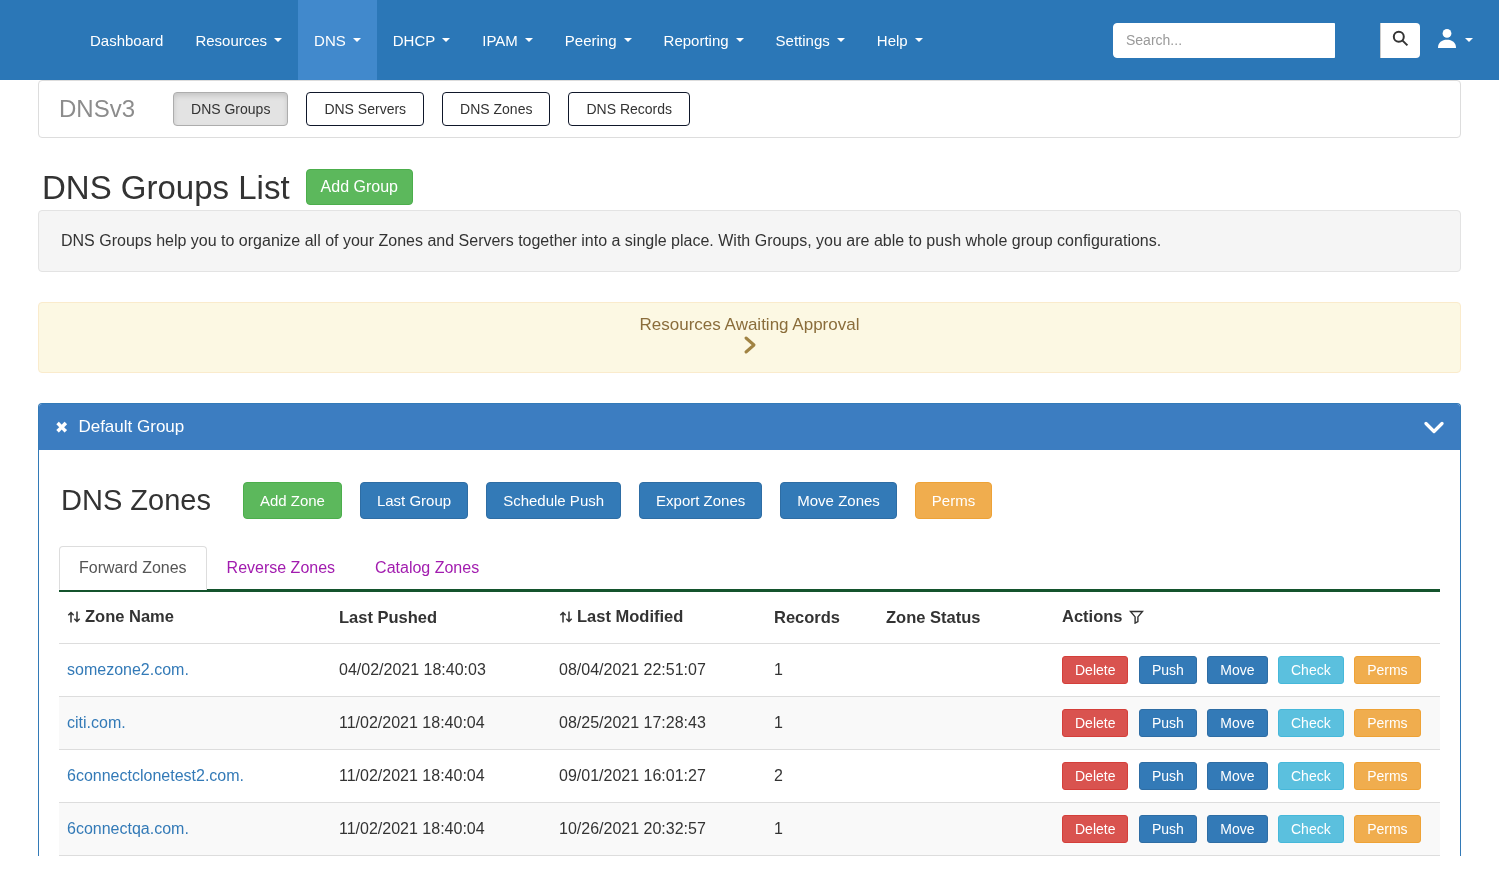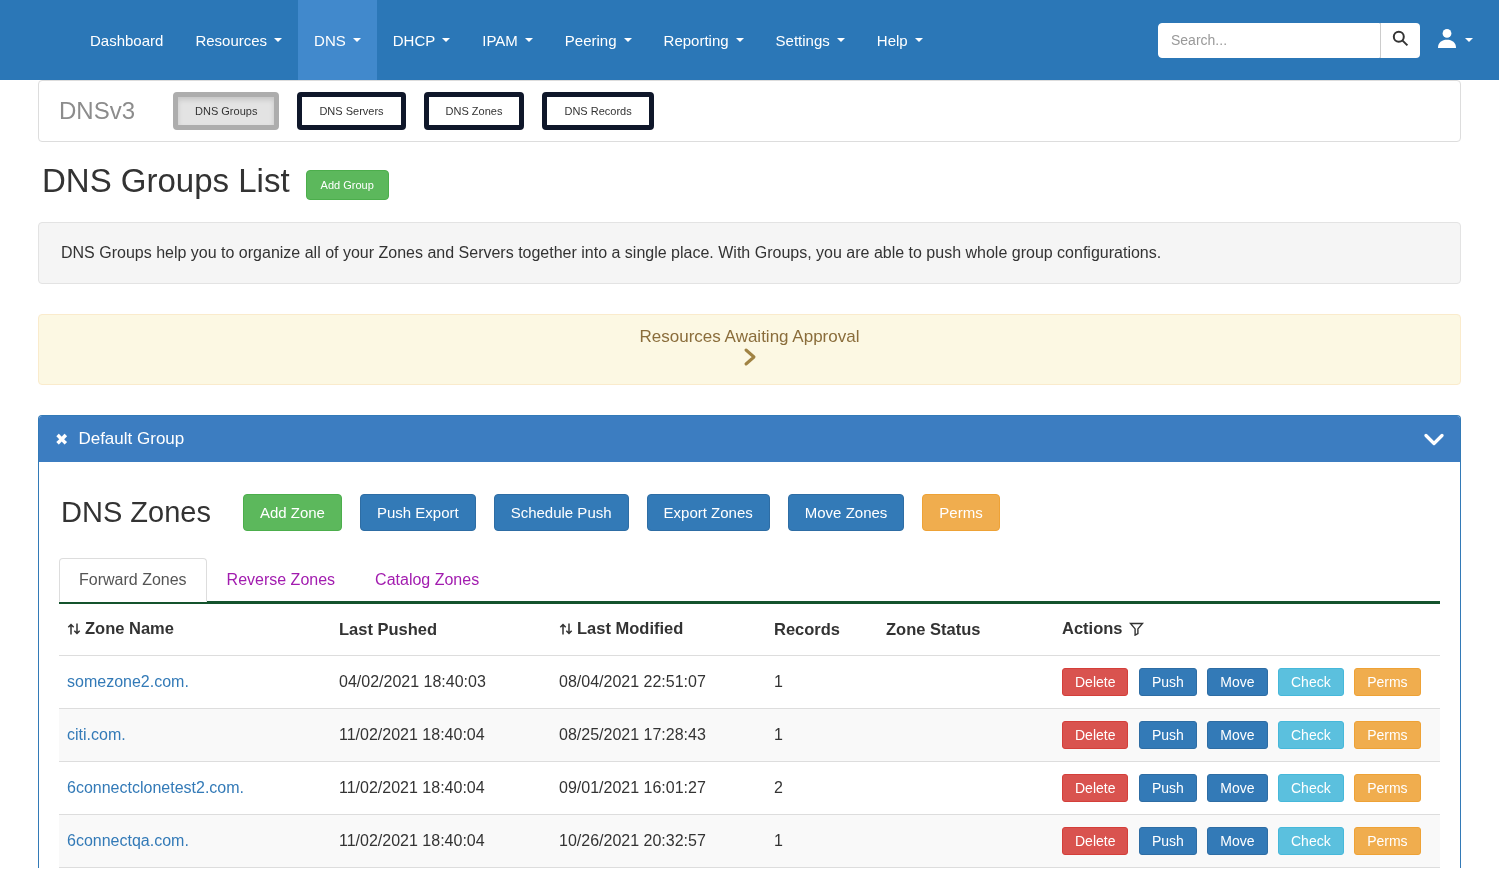--- a/index.html
+++ b/index.html
@@ -9,56 +9,56 @@
   
   .navbar { height: 80px; background: #2b77b7; display: flex; align-items: stretch; }
   .nav-items { display: flex; align-items: stretch; margin-left: 74px; }
   .nav-item { display: flex; align-items: center; padding: 0 16px; color: #fff;
     font-size: 15px; cursor: pointer; white-space: nowrap; }
   .nav-item.active { background: #4189cc; }
   .caret { display: inline-block; width: 0; height: 0; margin-left: 7px;
     border-left: 4px solid transparent; border-right: 4px solid transparent;
     border-top: 4px solid currentColor; }
   .nav-right { margin-left: auto; display: flex; align-items: center; padding-right: 10px; }
-  .search-group { display: flex; align-items: center; }
+  .search-group { display: flex; align-items: center; gap: 45px; }
   .search-input { width: 222px; height: 35px; border: 1px solid #fff; border-radius: 4px 0 0 4px;
     padding: 0 12px; font-size: 14px; color: #555; outline: none;
     font-family: "Liberation Sans", sans-serif; }
   .search-input::placeholder { color: #999; }
   .search-btn { width: 40px; height: 35px; background: #fff; border: none; border-left: 1px solid #ccc;
     border-radius: 0 4px 4px 0; display: flex; align-items: center; justify-content: center; cursor: pointer; }
   .user-menu { display: flex; align-items: center; color: #fff; padding: 0 16px; cursor: pointer; }
 
   
   .container { width: 1423px; margin: 0 auto; }
 
   
   .subnav { border: 1px solid #ddd; border-radius: 4px; background: #fff;
     padding: 11px 18px; display: flex; align-items: center; }
   .subnav-title { font-size: 24px; color: #8c8c8c; margin-right: 38px; margin-left: 2px; }
-  .btn-default { padding: 8px 17px; font-size: 11px; color: #333; background: #fff;
-    border: 5px solid #0f172a; border-radius: 4px; margin-right: 18px; cursor: pointer;
+  .btn-default { padding: 8px 17px; font-size: 14px; color: #333; background: #fff;
+    border: 1px solid #0f172a; border-radius: 4px; margin-right: 18px; cursor: pointer;
     font-family: "Liberation Sans", sans-serif; }
   .btn-default.active { background: #e3e3e3; border-color: #adadad;
     box-shadow: inset 0 3px 5px rgba(0,0,0,.125); }
 
   
-  .title-row { margin-top: 20px; display: flex; align-items: flex-end; }
+  .title-row { margin-top: 31px; display: flex; align-items: flex-start; }
   .page-title { font-size: 33px; font-weight: 500; color: #333; margin-left: 4px; }
   .btn { border: none; border-radius: 4px; color: #fff; cursor: pointer;
     font-family: "Liberation Sans", sans-serif; }
   .btn-success { background: #5cb85c; border: 1px solid #4cae4c; }
   .btn-primary { background: #337ab7; border: 1px solid #2e6da4; }
   .btn-warning { background: #f0ad4e; border: 1px solid #eea236; }
   .btn-info    { background: #5bc0de; border: 1px solid #46b8da; }
   .btn-danger  { background: #d9534f; border: 1px solid #d43f3a; }
-  .add-group { margin-left: 16px; padding: 8px 14px; font-size: 11px; }
-
-  
-  .well { margin-top: 22px; background: #f5f5f5; border: 1px solid #e3e3e3; border-radius: 4px;
+  .add-group { margin-left: 16px; padding: 8px 14px; font-size: 16px; }
+
+  
+  .well { margin-top: 3px; background: #f5f5f5; border: 1px solid #e3e3e3; border-radius: 4px;
     padding: 21px 22px; font-size: 16px; color: #333; }
 
   
   .approval { margin-top: 30px; background: #fcf8e3; border: 1px solid #faebcc; border-radius: 4px;
     padding: 12px 20px; display: flex; align-items: center; justify-content: space-between;
     color: #8a6d3b; font-size: 17px; cursor: pointer; flex-direction: column; }
 
   
   .group-panel { margin-top: 30px; border: 1px solid #337ab7; border-bottom: none;
     border-radius: 4px 4px 0 0; }
@@ -189,21 +189,21 @@
         <svg width="20" height="13" viewBox="0 0 20 13">
             <polyline points="2,2.5 10,10.5 18,2.5" fill="none" stroke="#fff" stroke-width="3.2" stroke-linecap="round" stroke-linejoin="round"></polyline>
           </svg>
       </span>
     </div>
 
     <div class="group-body">
       <div class="zones-row">
         <span class="zones-title">DNS Zones</span>
         <button class="btn btn-success">Add Zone</button>
-        <button class="btn btn-primary">Push Export</button>
+        <button class="btn btn-primary">Last Group</button>
         <button class="btn btn-primary">Schedule Push</button>
         <button class="btn btn-primary">Export Zones</button>
         <button class="btn btn-primary">Move Zones</button>
         <button class="btn btn-warning">Perms</button>
       </div>
 
       <div class="tabs">
         <div class="tab active">Forward Zones</div>
         <div class="tab">Reverse Zones</div>
         <div class="tab">Catalog Zones</div>

